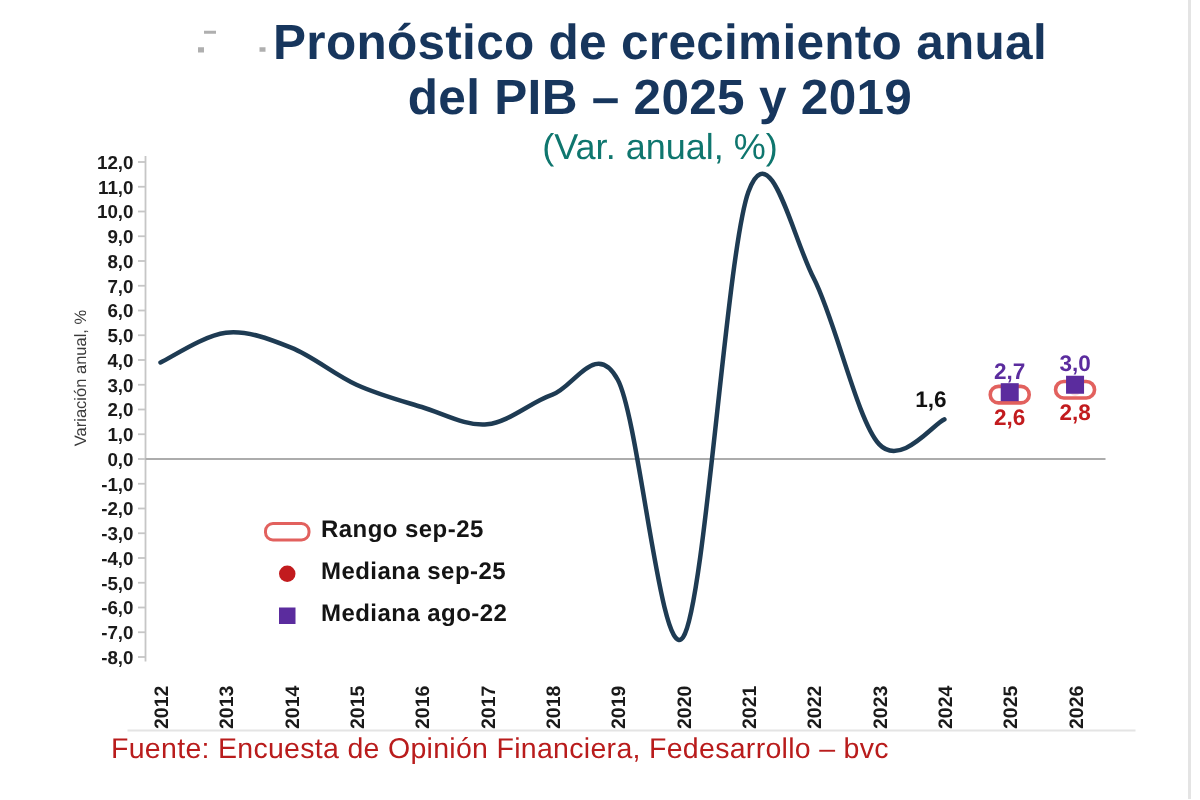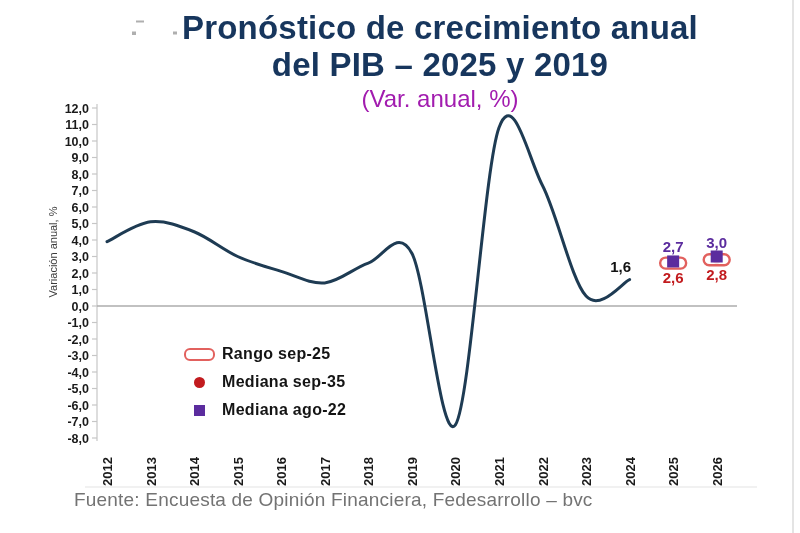--- a/index.html
+++ b/index.html
@@ -5,34 +5,34 @@
   html,body{margin:0;padding:0;background:#fff;}
   .page{
     position:relative;width:800px;height:533px;background:#fff;overflow:hidden;
     font-family:"Liberation Sans",sans-serif;
   }
   .title-block{
     position:absolute;left:110px;top:10px;width:660px;text-align:center;
     color:#17365D;line-height:1.12;
   }
   .title-line{font-size:33px;font-weight:bold;margin:0;letter-spacing:.2px;}
-  .subtitle{font-size:24px;font-weight:normal;color:#a21caf;margin-top:2px;}
+  .subtitle{font-size:24px;font-weight:normal;color:#0f766e;margin-top:2px;}
   .chart-svg{position:absolute;left:0;top:0;width:800px;height:533px;}
   .legend{
-    position:absolute;left:183px;top:340px;
+    position:absolute;left:175px;top:340px;
   }
   .legend-row{display:flex;align-items:center;height:28px;}
   .sw-wrap{width:32px;display:flex;justify-content:center;align-items:center;margin-right:7px;}
   .sw-range{width:27px;height:9px;border-radius:6px;background:#fff;}
   .sw-circle{width:11px;height:11px;border-radius:50%;}
   .sw-square{width:11px;height:11px;}
   .legend-label{font-size:16px;font-weight:bold;color:#141414;letter-spacing:.3px;white-space:nowrap;}
   .footer{
     position:absolute;left:74px;top:489px;width:700px;
-    font-size:19px;color:#737373;letter-spacing:.2px;white-space:nowrap;
+    font-size:19px;color:#b91c1c;letter-spacing:.2px;white-space:nowrap;
   }
 </style>
 </head>
 <body>
 
 <div class="page">
 
   <div class="title-block">
     <div class="title-line">Pronóstico de crecimiento anual</div>
     <div class="title-line">del PIB – 2025 y 2019</div>
@@ -135,21 +135,21 @@
       <div class="legend-row">
         <div class="sw-wrap">
           <div class="sw-range" style="border: 2.2px solid rgb(226, 97, 94);"></div>
         </div>
         <span class="legend-label">Rango sep-25</span>
       </div>
       <div class="legend-row">
         <div class="sw-wrap">
           <div class="sw-circle" style="background: rgb(194, 27, 30);"></div>
         </div>
-        <span class="legend-label">Mediana sep-35</span>
+        <span class="legend-label">Mediana sep-25</span>
       </div>
       <div class="legend-row">
         <div class="sw-wrap">
           <div class="sw-square" style="background: rgb(91, 44, 158);"></div>
         </div>
         <span class="legend-label">Mediana ago-22</span>
       </div>
     </div>
 
   <div class="footer">Fuente: Encuesta de Opinión Financiera, Fedesarrollo – bvc</div>

